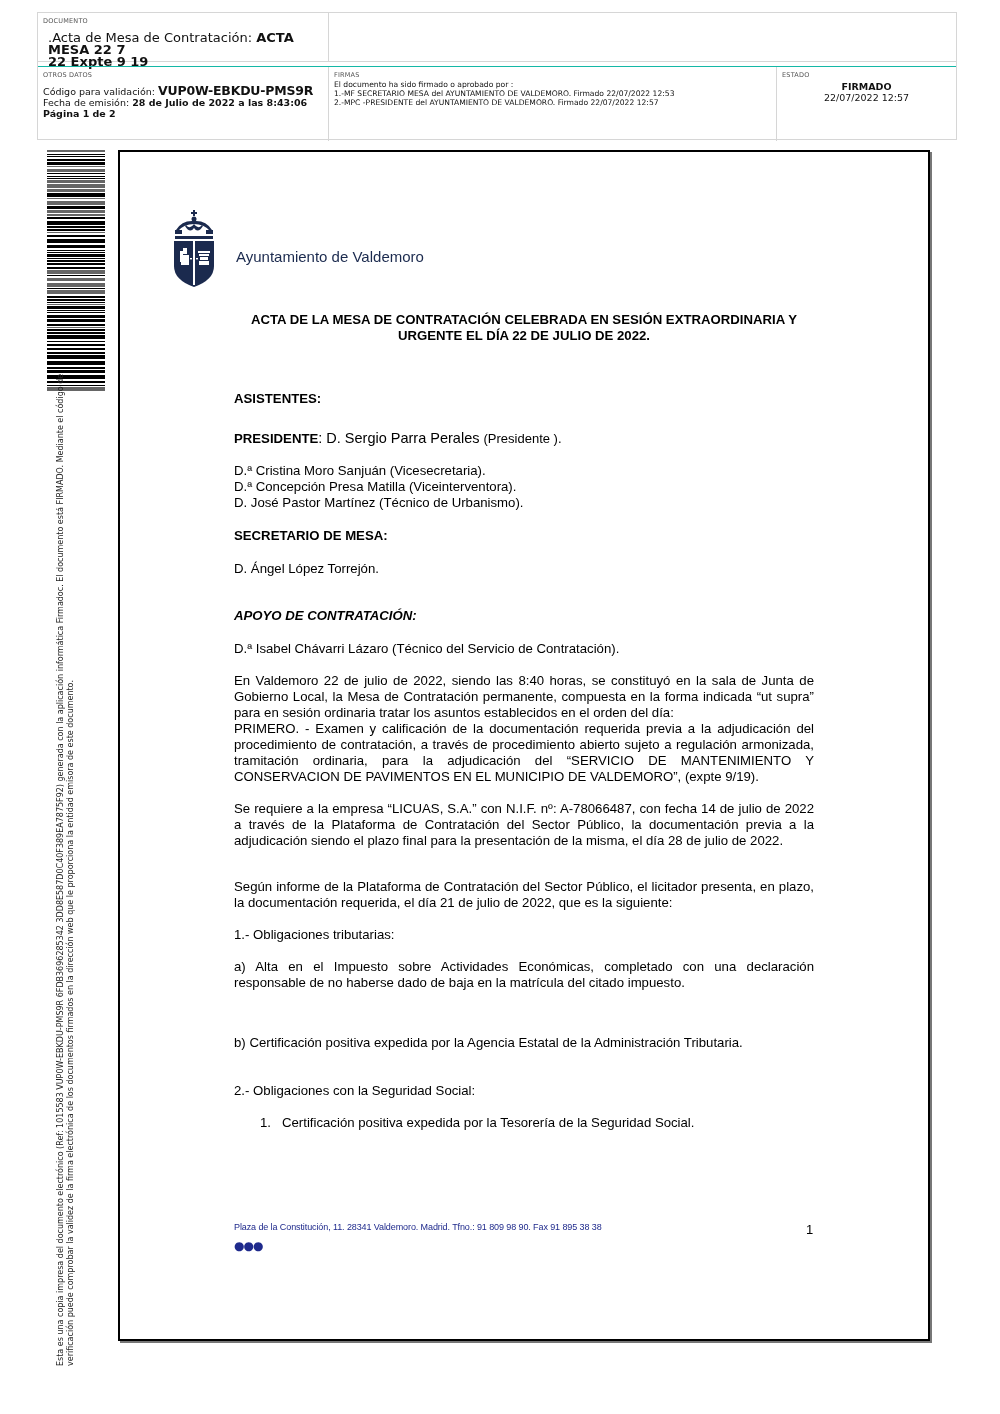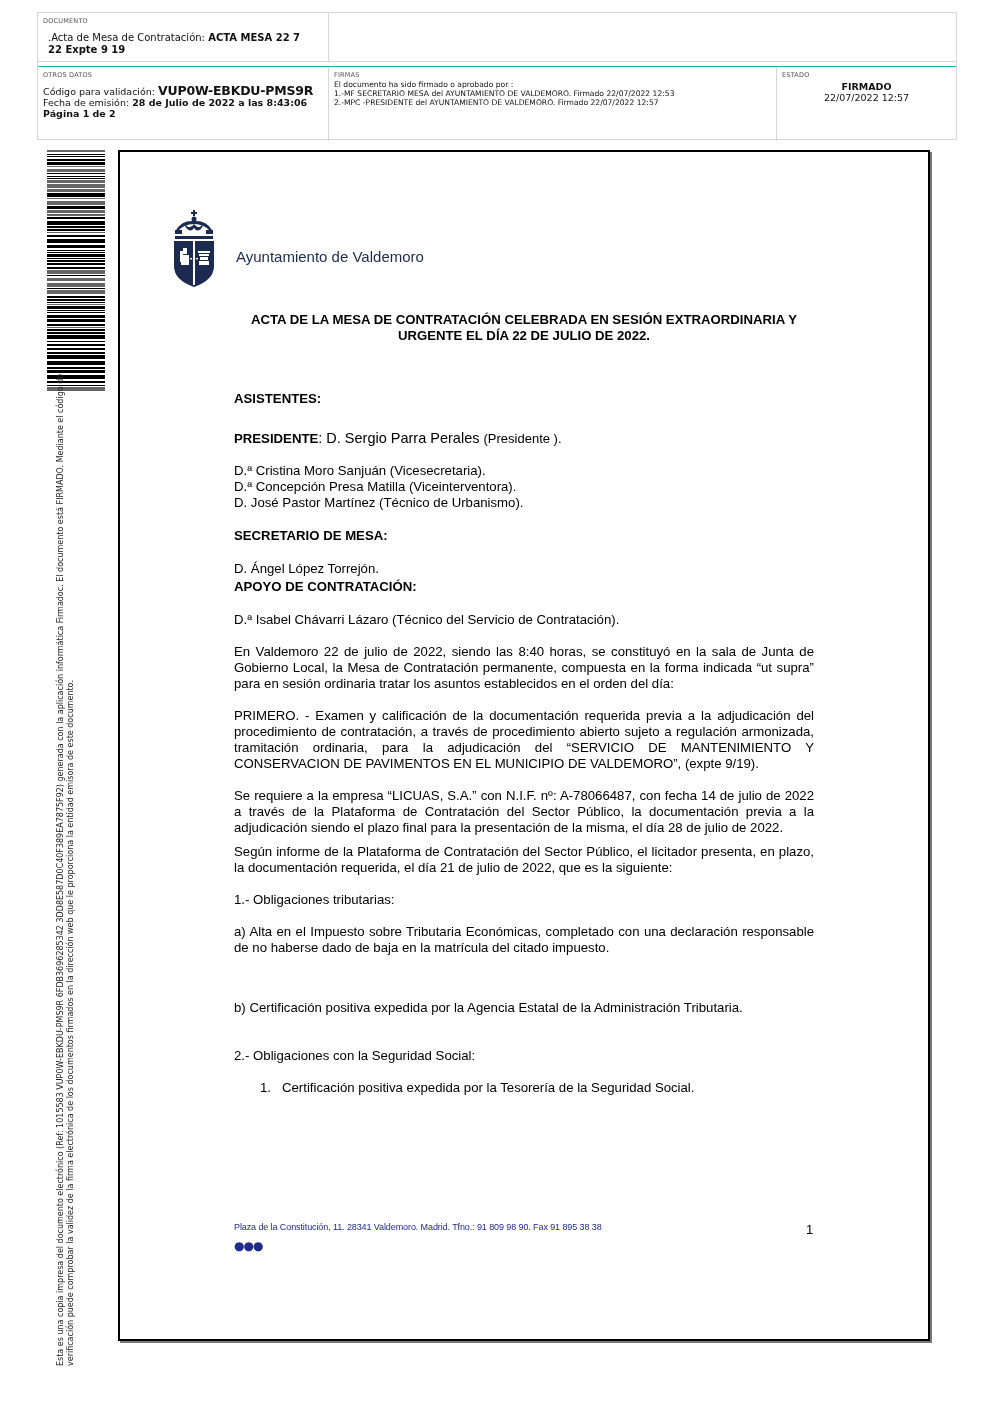--- a/index.html
+++ b/index.html
@@ -9,21 +9,21 @@
   .hdr { position: absolute; left: 37px; top: 12px; width: 920px; height: 128px; border: 1px solid #d6d6d6; box-sizing: border-box; }
   .hdr-row1 { position: absolute; left: 0; top: 0; width: 100%; height: 48px; border-bottom: 1px solid #d6d6d6; }
   .hdr-row2 { position: absolute; left: 0; top: 53px; width: 100%; height: 74px; border-top: 1px solid #14b8a6; }
   .cell { position: absolute; top: 0; height: 100%; box-sizing: border-box; }
   .cell.doc { left: 0; width: 291px; border-right: 1px solid #d6d6d6; }
   .cell.ident { left: 291px; right: 0; }
   .cell.otros { left: 0; width: 291px; border-right: 1px solid #d6d6d6; }
   .cell.firmas { left: 291px; width: 448px; border-right: 1px solid #d6d6d6; }
   .cell.estado { left: 739px; right: 0; }
   .cap { position: absolute; left: 5px; top: 4px; font-size: 6.5px; color: #555; letter-spacing: 0.2px; }
-  .doc-title { position: absolute; left: 10px; top: 19px; font-size: 10px; line-height: 12px; color: #111; }
+  .doc-title { position: absolute; left: 10px; top: 19px; font-size: 13px; line-height: 12px; color: #111; }
   .doc-title b { font-weight: bold; }
   .otros-body { position: absolute; left: 5px; top: 18px; font-size: 9.5px; line-height: 11px; color: #111; }
   .otros-body .code { font-size: 12.5px; font-weight: bold; letter-spacing: -0.2px; }
   .firmas-body { position: absolute; left: 5px; top: 13px; font-size: 7.6px; line-height: 9px; color: #111; }
   .estado-body { position: absolute; left: 0; right: 0; top: 14px; text-align: center; font-size: 9.5px; line-height: 11px; color: #111; }
   .estado-body .st { font-weight: bold; }
 
   
   .barcode { position: absolute; left: 47px; top: 150px; width: 58px; height: 238px; }
   .barcode div { position: absolute; left: 0; width: 100%; }
@@ -202,30 +202,30 @@
 
     <div style="margin-top:16px;">
       <p>D.ª Cristina Moro Sanjuán (Vicesecretaria).</p>
       <p>D.ª Concepción Presa Matilla (Viceinterventora).</p>
       <p>D. José Pastor Martínez (Técnico de Urbanismo).</p>
     </div>
 
     <p class="h" style="margin-top:17px;">SECRETARIO DE MESA:</p>
     <p style="margin-top:17px;">D. Ángel López Torrejón.</p>
 
-    <p class="h" style="margin-top:2px;">APOYO DE CONTRATACIÓN:</p>
+    <p class="h" style="margin-top:31px;font-style:italic;">APOYO DE CONTRATACIÓN:</p>
     <p style="margin-top:17px;">D.ª Isabel Chávarri Lázaro (Técnico del Servicio de Contratación).</p>
 
     <p class="just" style="margin-top:16px;">En Valdemoro 22 de julio de 2022, siendo las 8:40 horas, se constituyó en la sala de Junta de Gobierno Local, la Mesa de Contratación permanente, compuesta en la forma indicada “ut supra” para en sesión ordinaria tratar los asuntos establecidos en el orden del día:</p>
-    <p class="just" style="margin-top:16px;">PRIMERO. - Examen y calificación de la documentación requerida previa a la adjudicación del procedimiento de contratación, a través de procedimiento abierto sujeto a regulación armonizada, tramitación ordinaria, para la adjudicación del “SERVICIO DE MANTENIMIENTO Y CONSERVACION DE PAVIMENTOS EN EL MUNICIPIO DE VALDEMORO”, (expte 9/19).</p>
+    <p class="just" style="">PRIMERO. - Examen y calificación de la documentación requerida previa a la adjudicación del procedimiento de contratación, a través de procedimiento abierto sujeto a regulación armonizada, tramitación ordinaria, para la adjudicación del “SERVICIO DE MANTENIMIENTO Y CONSERVACION DE PAVIMENTOS EN EL MUNICIPIO DE VALDEMORO”, (expte 9/19).</p>
     <p class="just" style="margin-top:16px;">Se requiere a la empresa “LICUAS, S.A.” con N.I.F. nº: A-78066487, con fecha 14 de julio de 2022 a través de la Plataforma de Contratación del Sector Público, la documentación previa a la adjudicación siendo el plazo final para la presentación de la misma, el día 28 de julio de 2022.</p>
-    <p class="just" style="margin-top:8px;">Según informe de la Plataforma de Contratación del Sector Público, el licitador presenta, en plazo, la documentación requerida, el día 21 de julio de 2022, que es la siguiente:</p>
+    <p class="just" style="margin-top:30px;">Según informe de la Plataforma de Contratación del Sector Público, el licitador presenta, en plazo, la documentación requerida, el día 21 de julio de 2022, que es la siguiente:</p>
 
     <p style="margin-top:16px;">1.- Obligaciones tributarias:</p>
-    <p class="just" style="margin-top:16px;">a) Alta en el Impuesto sobre Tributaria Económicas, completado con una declaración responsable de no haberse dado de baja en la matrícula del citado impuesto.</p>
+    <p class="just" style="margin-top:16px;">a) Alta en el Impuesto sobre Actividades Económicas, completado con una declaración responsable de no haberse dado de baja en la matrícula del citado impuesto.</p>
     <p style="margin-top:44px;">b) Certificación positiva expedida por la Agencia Estatal de la Administración Tributaria.</p>
 
     <p style="margin-top:32px;">2.- Obligaciones con la Seguridad Social:</p>
     <p class="indent-item" style="margin-top:16px;"><span class="num">1.</span><span>Certificación positiva expedida por la Tesorería de la Seguridad Social.</span></p>
 
   </div>
 
   <div class="footer-addr">Plaza de la Constitución, 11. 28341 Valdemoro. Madrid. Tfno.: 91 809 98 90. Fax 91 895 38 38</div>
   <div class="page-num">1</div>
   <div class="dots">●●●</div>

